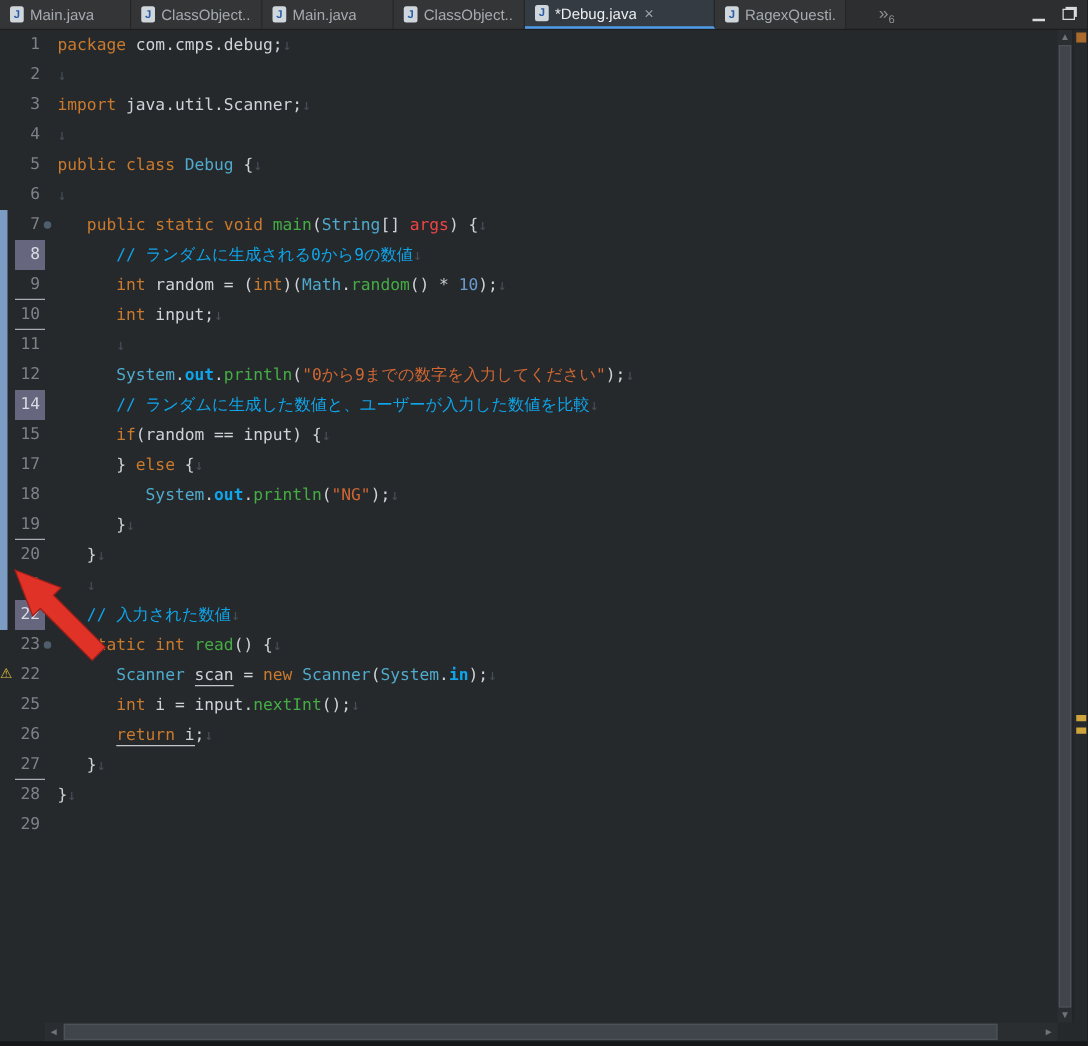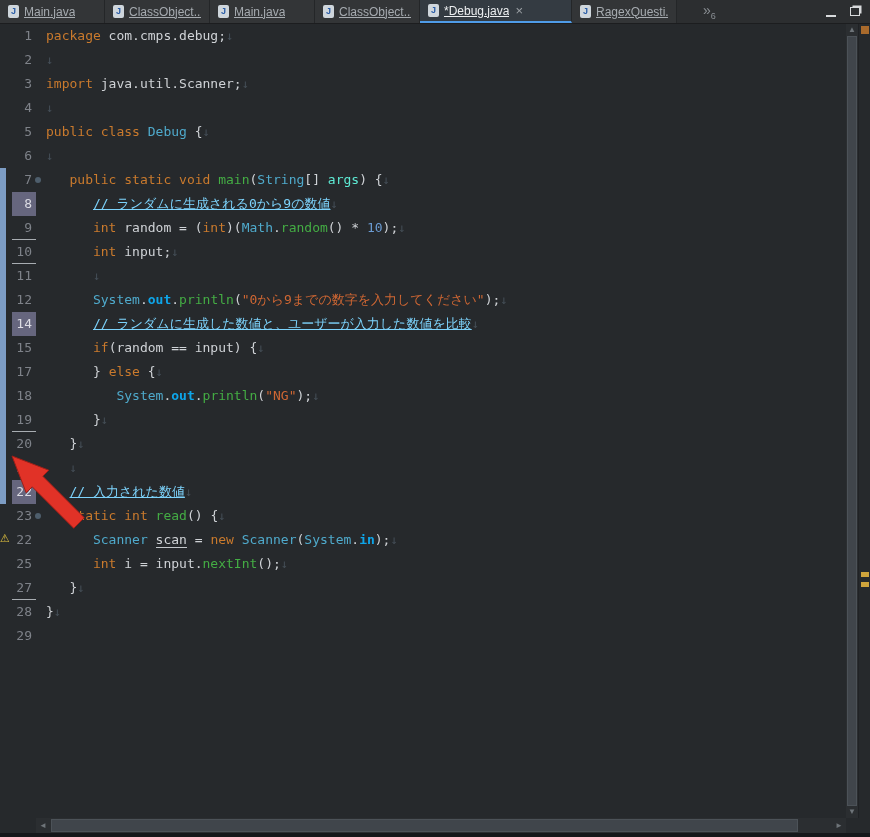--- a/index.html
+++ b/index.html
@@ -13,21 +13,21 @@
             display:flex; align-items:stretch; }
   #tabs { display:flex; }
   .tab { display:flex; align-items:center; padding:0 8px; width:105px;
          background:#333537; border-right:1px solid #242628; overflow:hidden;
          font-size:12px; color:#A6ABB0; white-space:nowrap; cursor:default; }
   .tab.active { width:152px; background:#343B42; color:#ECEEF0;
                 border-bottom:2px solid #4F9CE8; }
   .jicon { flex:none; width:11px; height:13px; margin-right:5px; background:#CFD6DC;
            color:#2A5DA8; font:bold 9px/13px "Liberation Sans", sans-serif;
            text-align:center; border-radius:2px; }
-  .tlabel { overflow:hidden; text-overflow:clip;text-decoration:underline; }
+  .tlabel { overflow:hidden; text-overflow:clip; }
   .tclose { margin-left:6px; color:#9BA0A5; font-size:13px; line-height:13px; }
   .overflow { margin-left:26px; align-self:center; color:#8A8F94; font-size:14px; }
   .overflow .ocount { font-size:9px; vertical-align:sub; }
   .wincontrols { margin-left:auto; display:flex; align-items:center; gap:14px;
                  padding-right:10px; }
   .minbtn { width:10px; height:10px; border-bottom:2px solid #D8DADC; }
   .maxbtn { width:10px; height:9px; border:1.5px solid #D8DADC; box-shadow:2px -2px 0 -0.5px #D8DADC; }
 
   
   .editor { position:absolute; top:24px; left:0; width:846px; bottom:19px;
@@ -47,24 +47,24 @@
          border-radius:50%; background:#4E5E6C; z-index:3; }
   .code { flex:1; white-space:pre; tab-size:3; -moz-tab-size:3; font-size:13px;
           padding-left:10px; color:#CFD2D6; }
   .row.cur .code { background:#313539; }
 
   .s-kw    { color:#CA7A2D; }
   .s-type  { color:#4FAACC; }
   .s-method{ color:#44AD44;margin-top:17px; }
   .s-str   { color:#D06733; }
   .s-num   { color:#6B9BD2; }
-  .s-cmt   { color:#7dd3fc;text-decoration:underline; }
+  .s-cmt   { color:#0ea5e9; }
   .s-pln   { color:#CFD2D6; }
   .s-field { color:#0ea5e9; font-weight:bold; }
-  .s-param { color:#5eead4;text-align:right; }
+  .s-param { color:#ef4444;text-align:right; }
   .s-ws    { color:#454F58; font-size:12px; }
   .u { border-bottom:1px solid #C3C7CB; }
   .caret { display:inline-block; width:2px; height:16px; background:#E0E0E0;
            vertical-align:middle; }
 
   
   .vscroll { position:absolute; top:24px; right:12px; width:12px; bottom:19px;
              background:#2B2E31; }
   .varrow { position:absolute; left:0; width:12px; height:12px; color:#6E7479;
             font-size:8px; text-align:center; line-height:12px; }
@@ -240,20 +240,25 @@
           <div class="num">22</div>
           <div class="code"><span class="s-pln">		</span><span class="s-type">Scanner</span><span class="s-pln"> </span><span class="s-pln u">scan</span><span class="s-pln"> = </span><span class="s-kw">new</span><span class="s-pln"> </span><span class="s-type">Scanner</span><span class="s-pln">(</span><span class="s-type">System</span><span class="s-pln">.</span><span class="s-field">in</span><span class="s-pln">);</span><span class="s-ws">↓</span></div>
         </div>
         <div class="row">
           <div class="ann"></div>
           <div class="num">25</div>
           <div class="code"><span class="s-pln">		</span><span class="s-kw">int</span><span class="s-pln"> i = input.</span><span class="s-method">nextInt</span><span class="s-pln">();</span><span class="s-ws">↓</span></div>
         </div>
         <div class="row">
           <div class="ann"></div>
+          <div class="num">26</div>
+          <div class="code"><span class="s-pln">		</span><span class="s-kw u">return</span><span class="s-pln u"> i</span><span class="s-pln">;</span><span class="s-ws">↓</span></div>
+        </div>
+        <div class="row">
+          <div class="ann"></div>
           <div class="num gu">27</div>
           <div class="code"><span class="s-pln">	</span><span class="s-pln">}</span><span class="s-ws">↓</span></div>
         </div>
         <div class="row">
           <div class="ann"></div>
           <div class="num">28</div>
           <div class="code"><span class="s-pln">}</span><span class="s-ws">↓</span></div>
         </div>
         <div class="row">
           <div class="ann"></div>

